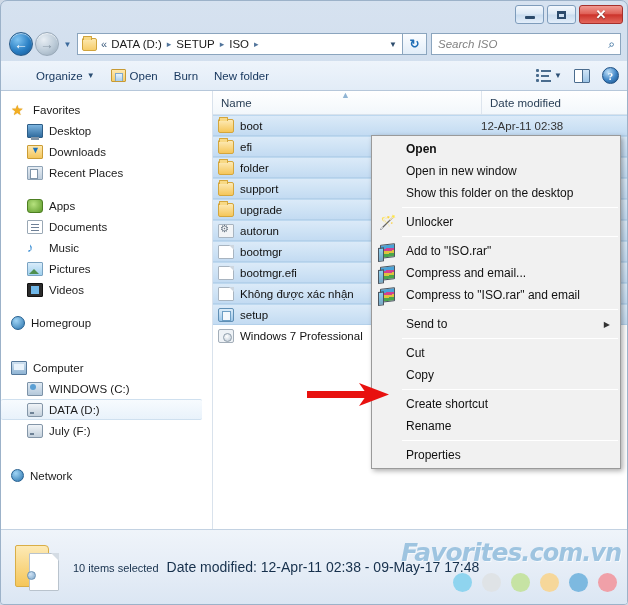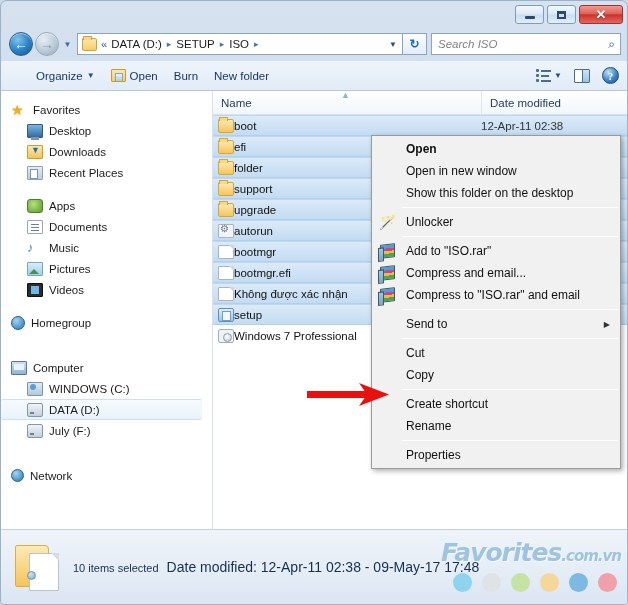--- a/index.html
+++ b/index.html
@@ -246,21 +246,21 @@
     position:relative;
   }
   .colh { padding-left: 8px; height:100%; display:flex;align-items:center; position:relative;}
   .colh.name { width: 268px; }
   .colh.date { flex:1 1 auto; border-left:1px solid #dde5ee;}
   .sortmark{
     position:absolute; left: 128px; top: -1px; color:#8fb4d4; font-size:9px;
   }
   .frow {
     height: 21px; display:flex; align-items:center;
-    font-size: 11.5px; color:#111; padding-left: 5px; 
+    font-size: 11.5px; color:#111; padding-left: 5px; gap:6px;
     position:relative;
     white-space:nowrap;
   }
   .frow.sel {
     background: linear-gradient(to bottom,#dbeaf8 0%,#cfe3f5 50%,#c3dbf2 100%);
     border-top:1px solid #bdd8ef; border-bottom:1px solid #b3d0ea;
   }
   .fic { width:16px; height:14px; flex:none; position:relative; }
   .fic-folder{
     background:linear-gradient(to bottom,#fdeab6,#f5c659);
@@ -353,21 +353,21 @@
   #watermark{
     position:absolute; right: 8px; top: 8px;
     pointer-events:none;
     font-family:"DejaVu Sans", sans-serif;
   }
   #wm-main{
     font-size:25px; font-weight:bold; font-style:italic;
     color:#9ec4e0; letter-spacing:-1px;
     text-shadow: 1px 1px 0 rgba(255,255,255,.6);
   }
-  #wm-main .tld{ font-size:15px; font-weight:bold; font-style:italic; }
+  #wm-main .tld{ font-size:24px; font-weight:bold; font-style:italic; }
   #dots{
     position:absolute; right: 12px; bottom: 12px;
     display:flex; gap:10px;
   }
   .dot{ width:19px;height:19px;border-radius:50%; }
 
   
   #ctxmenu{
     position:absolute; left: 370px; top: 134px; width: 250px;
     background:#f1f1f1;

